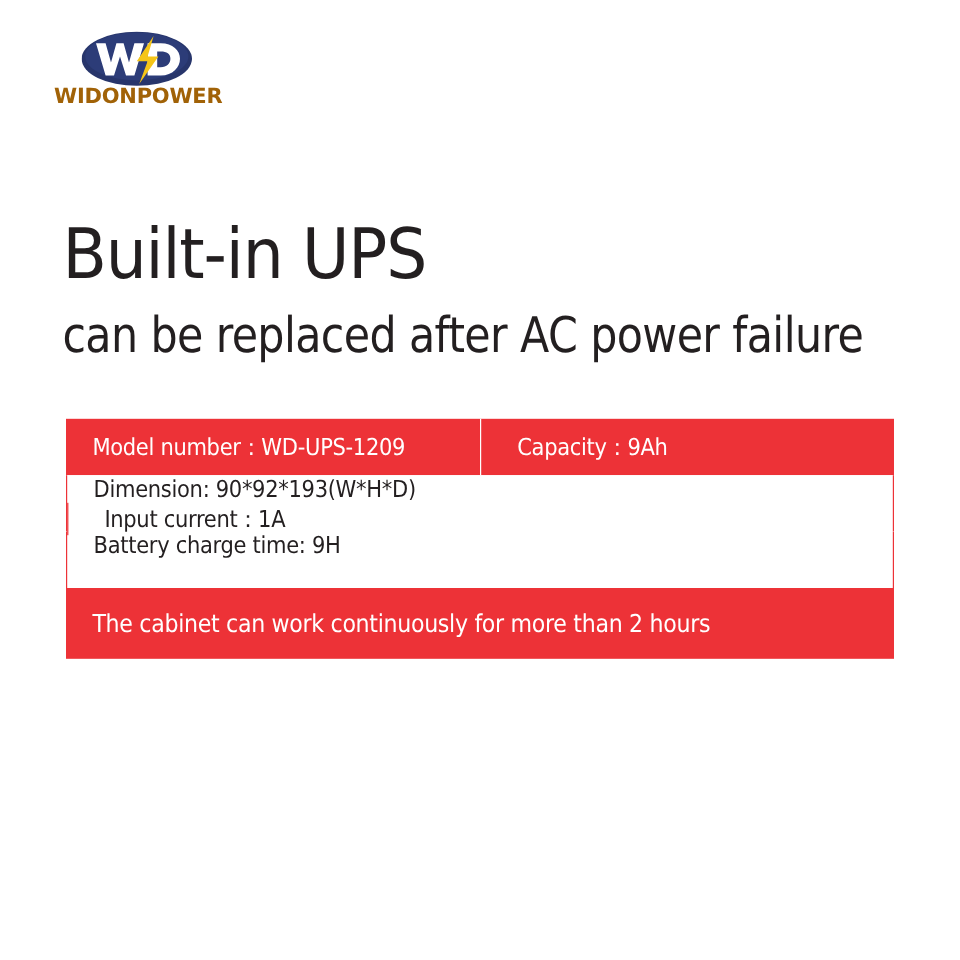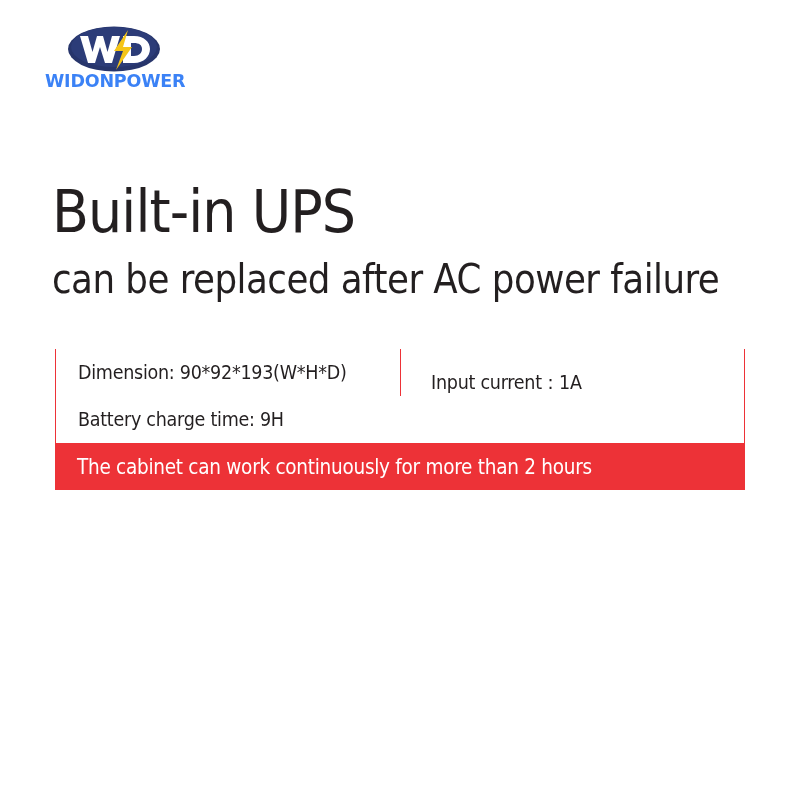--- a/index.html
+++ b/index.html
@@ -28,21 +28,21 @@
     margin-left: 23px;
     position: relative;
   }
   .logo-mark svg { display: block; }
   .logo-wordmark {
     margin-top: 1px;
     font-family: "DejaVu Sans", sans-serif;
     font-weight: bold;
     font-size: 17.5px;
     letter-spacing: -0.2px;
-    color: #3b82f6;
+    color: #a16207;
     line-height: 1;
   }
 
   
   .headline {
     position: absolute;
     left: 52px;
     top: 182px;
     font-family: "DejaVu Sans", sans-serif;
     font-size: 58px;
@@ -81,20 +81,21 @@
     height: 47px;
     box-sizing: border-box;
   }
   .spec-row.red {
     background: #ed3237;
   }
   .spec-row.white {
     background: #ffffff;
     border-left: 1.5px solid #ed3237;
     border-right: 1.5px solid #ed3237;
+    flex-direction: column;
   }
   .spec-cell {
     display: flex;
     align-items: center;
     box-sizing: border-box;
     font-family: "DejaVu Sans", sans-serif;
     font-size: 19.5px;
     letter-spacing: -0.3px;
     white-space: nowrap;
   }
@@ -112,21 +113,21 @@
     padding-left: 30px;
   }
   .spec-row.red .spec-cell { color: #ffffff; }
   .spec-row.white .spec-cell { color: #231f20; }
   .spec-row.red .spec-cell.right { border-left: 1.5px solid #ffffff; }
   .spec-row.white .spec-cell.right { border-left: 1.5px solid #ed3237; align-items: flex-end; }
 
   .spec-footer {
     display: flex;
     align-items: center;
-    height: 47px;
+    height: 59px;
     background: #ed3237;
     color: #ffffff;
     box-sizing: border-box;
     padding-left: 22px;
     font-family: "DejaVu Sans", sans-serif;
     font-size: 20.5px;
     letter-spacing: -0.3px;
     white-space: nowrap;
   }
   .spec-footer .cell-text {
@@ -149,20 +150,28 @@
     </svg>
   </div>
   <div class="logo-wordmark">WIDONPOWER</div>
 </div>
 
 <div class="headline">Built-in UPS</div>
 <div class="subheadline">can be replaced after AC power failure</div>
 
 <div class="spec-table">
 
+  <div class="spec-row red">
+    <div class="spec-cell left">
+      <span class="cell-text">Model number：WD-UPS-1209</span>
+    </div>
+    <div class="spec-cell right">
+      <span class="cell-text">Capacity：9Ah</span>
+    </div>
+  </div>
 
   <div class="spec-row white">
     <div class="spec-cell left">
       <span class="cell-text">Dimension: 90*92*193(W*H*D)</span>
     </div>
     <div class="spec-cell right">
       <span class="cell-text">Input current：1A</span>
     </div>
   </div>
 

